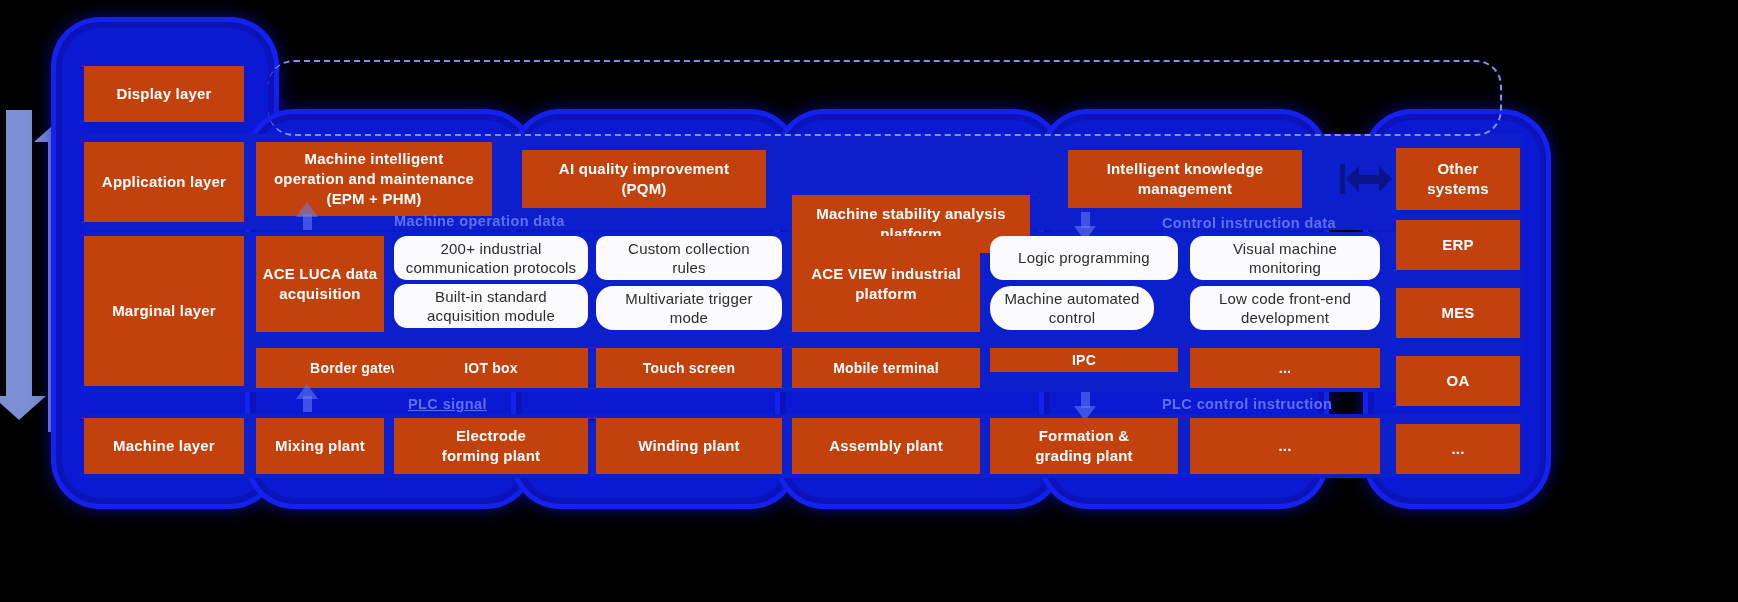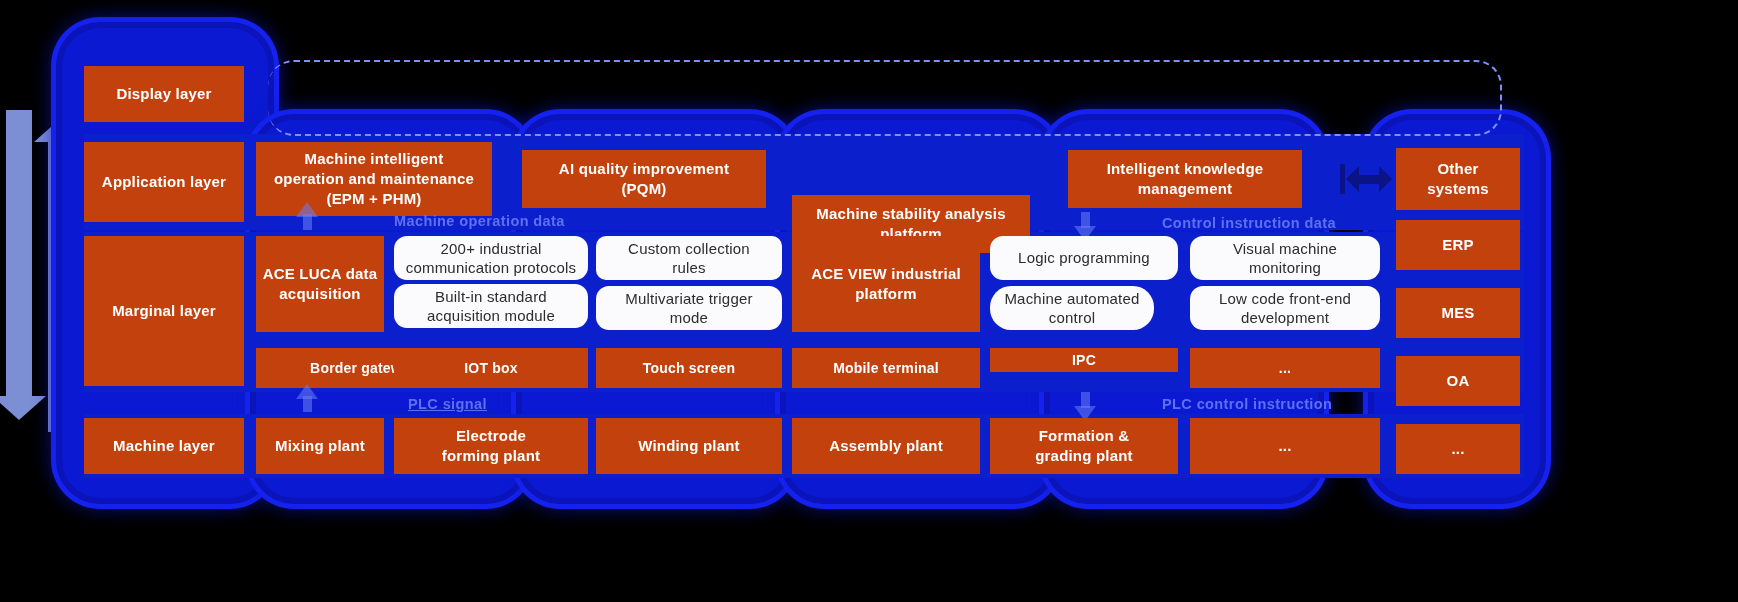--- a/index.html
+++ b/index.html
@@ -127,21 +127,21 @@
   <span>communication protocols</span>
 </div>
 <div class="chip" style="left:596px;top:236px;width:186px;height:44px;flex-direction:column;border-radius:10px;">
   <span>Custom collection</span>
   <span>rules</span>
 </div>
 <div class="chip" style="left:394px;top:284px;width:194px;height:44px;flex-direction:column;">
   <span>Built-in standard</span>
   <span>acquisition module</span>
 </div>
-<div class="chip" style="left:596px;top:286px;width:186px;height:44px;flex-direction:column;">
+<div class="chip" style="left:596px;top:286px;width:186px;height:44px;flex-direction:column;border-radius:17px;">
   <span>Multivariate trigger</span>
   <span>mode</span>
 </div>
 
 <div class="box" style="left:792px;top:236px;width:188px;height:96px;flex-direction:column;">
   <span>ACE VIEW industrial</span>
   <span>platform</span>
 </div>
 
 <div class="chip" style="left:990px;top:236px;width:188px;height:44px;flex-direction:column;">

